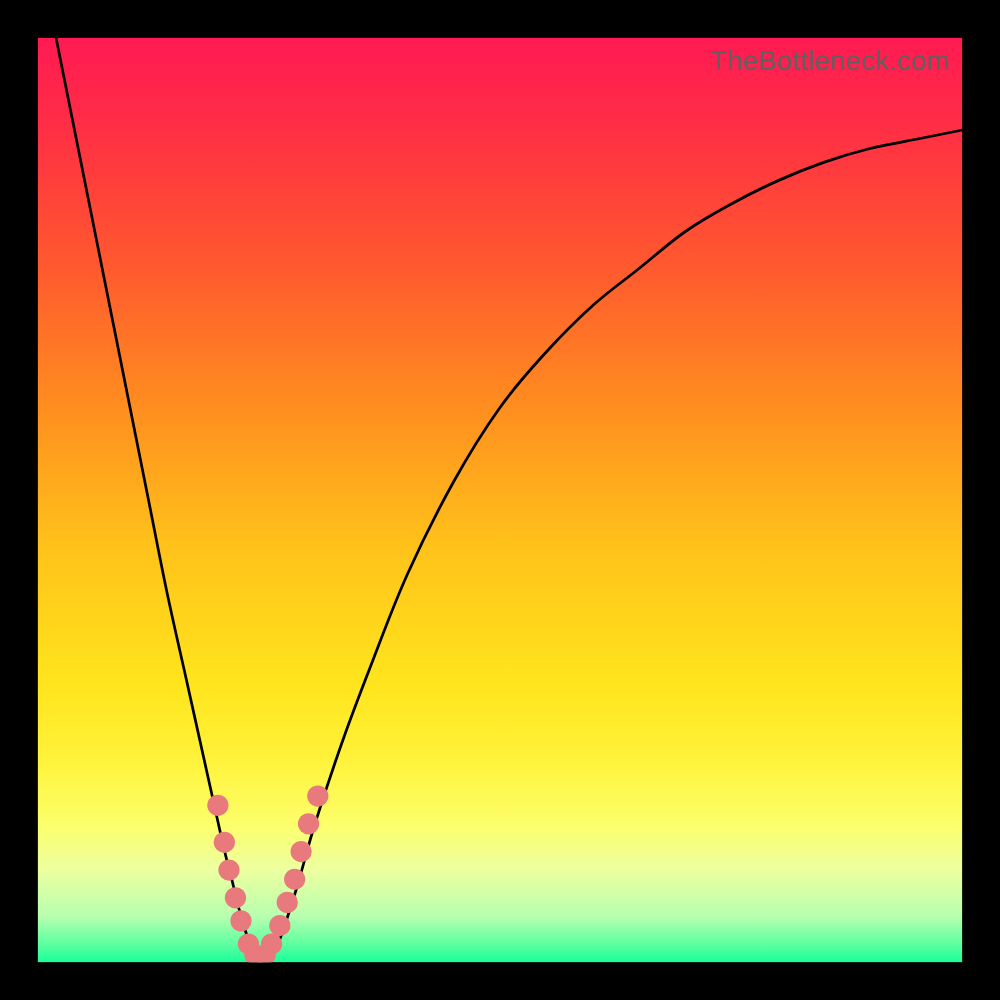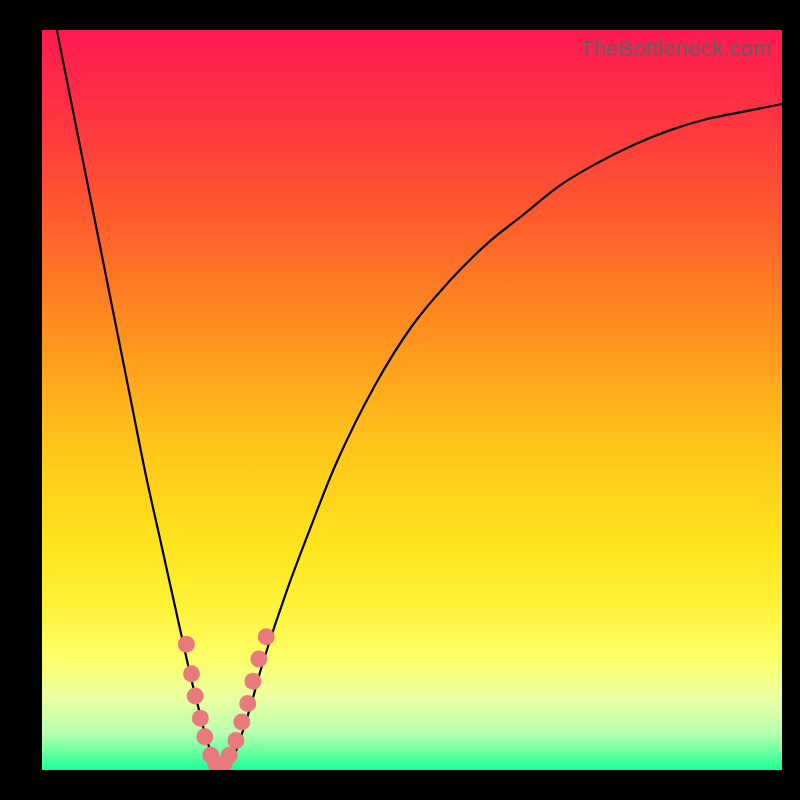--- a/index.html
+++ b/index.html
@@ -16,21 +16,20 @@
     height: 800px;
     background: #000;
   }
   .plot-area {
     position: absolute;
     left: 30px;
     top: 30px;
     width: 740px;
     height: 740px;
     overflow: hidden;
-    margin-left: 12px;
   }
   .gradient-bg {
     position: absolute;
     inset: 0;
   }
   .watermark {
     position: absolute;
     top: 6px;
     right: 10px;
     color: #606060;

